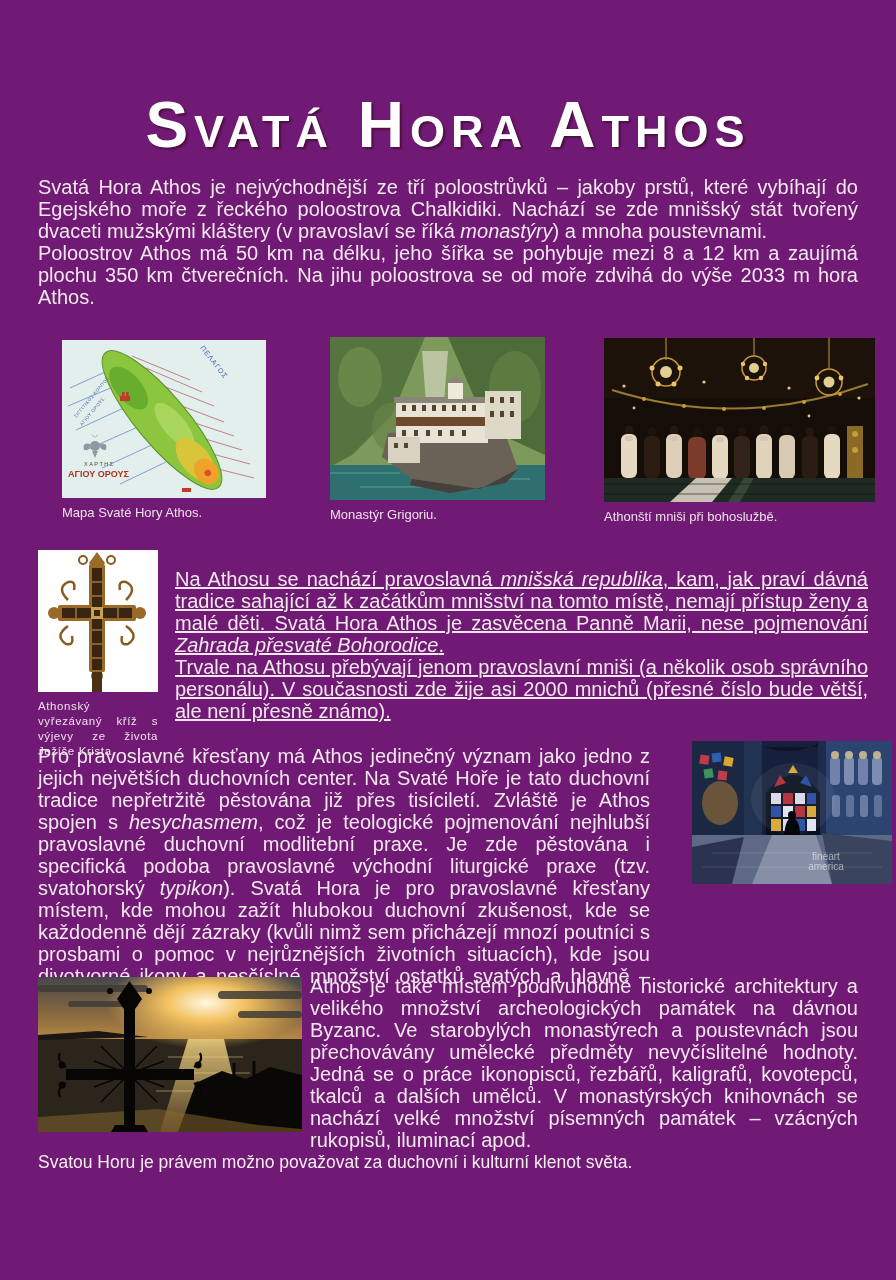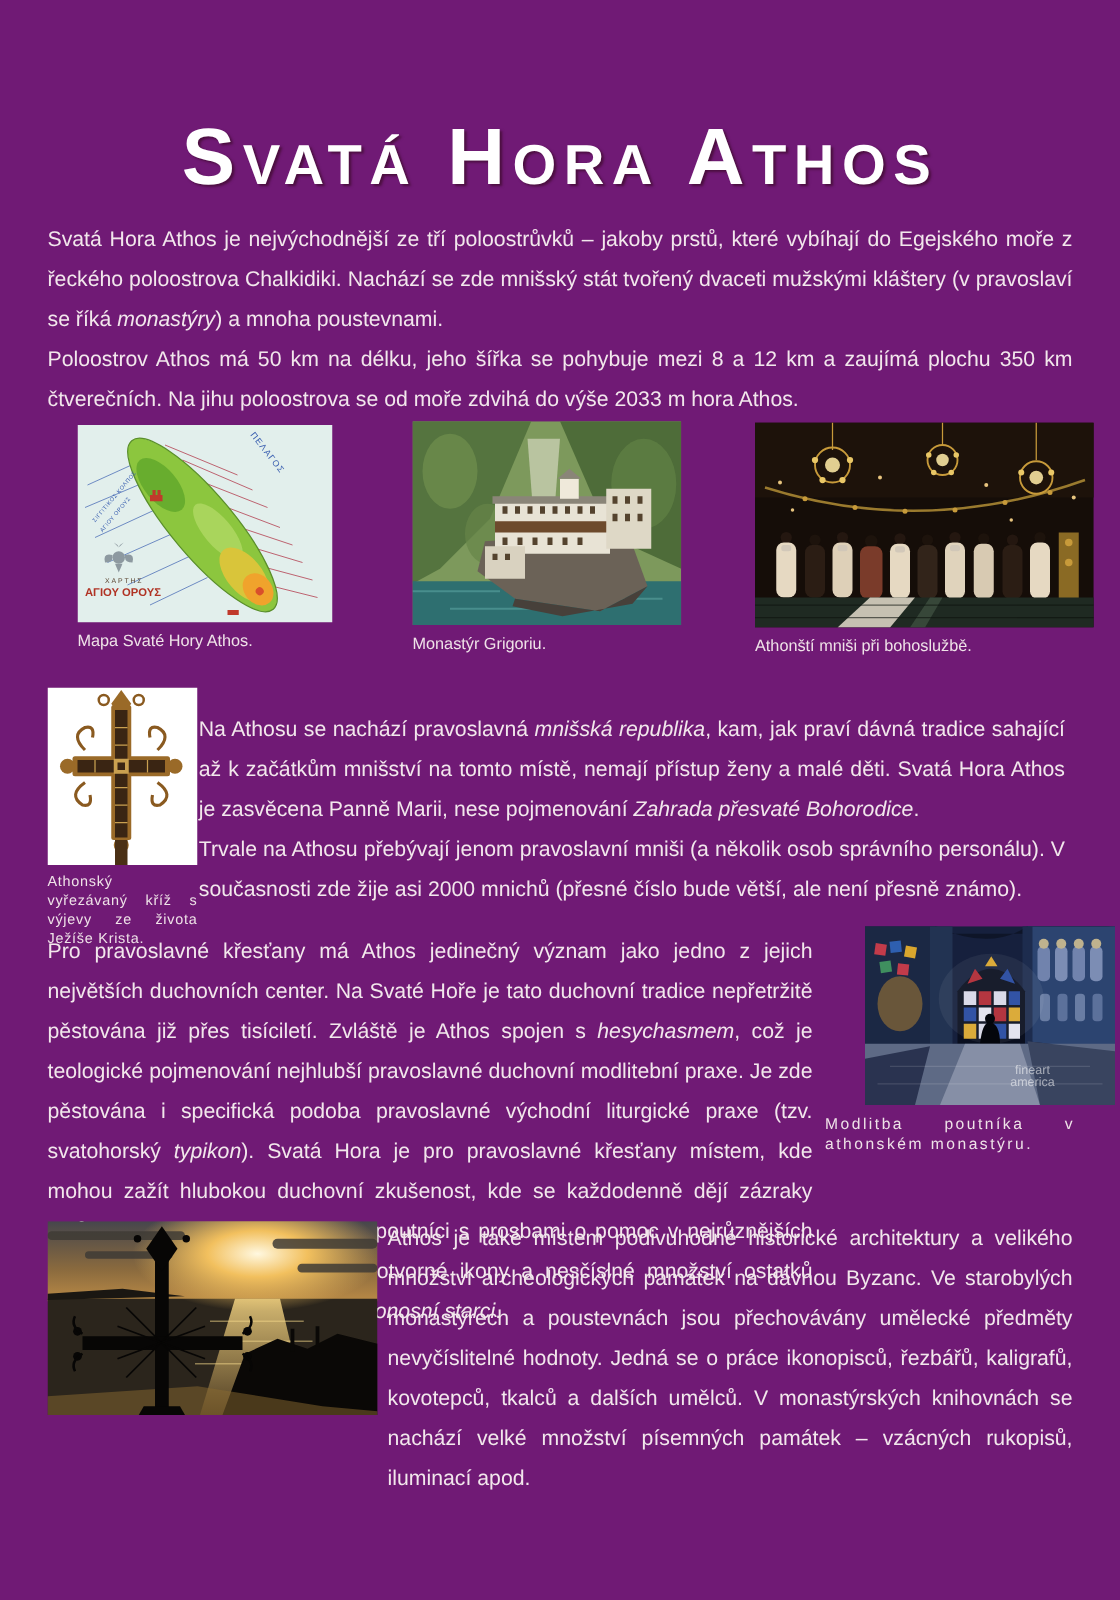--- a/index.html
+++ b/index.html
@@ -16,21 +16,21 @@
     position:absolute;top:44px;left:0;width:896px;
     text-align:center;
     font-variant:small-caps;
     font-size:64px;line-height:1.2;
     letter-spacing:6px;
     color:#ffffff;
     text-shadow:2px 2px 2px rgba(45,5,20,.55);
   }
   .body-text{
     position:absolute;
-    font-size:17px;line-height:32px;
+    font-size:20px;line-height:22px;
     text-align:justify;
     color:#f2e7ec;
   }
   .body-text p{margin:0;}
   figure{margin:0;position:absolute;}
   .photo{display:block;}
   .caption{
     margin-top:7px;
     font-size:13px;line-height:16px;
     color:#efe2e8;
@@ -295,21 +295,21 @@
             <line x1="80" y1="58" x2="80" y2="68"></line>
         </g>
         <rect x="53" y="57" width="12" height="12" fill="#c9a050"></rect>
         <rect x="56" y="60" width="6" height="6" fill="#3a2513"></rect>
         <rect x="54" y="122" width="10" height="20" fill="#4a3015"></rect>
       </g>
     </svg>
     <figcaption class="caption narrow">Athonský vyřezávaný kříž s výjevy ze života Ježíše Krista.</figcaption>
   </figure>
 
-  <div class="body-text" style="left:159px;top:568px;width:693px;">
+  <div class="body-text" style="left:175px;top:568px;width:693px;text-decoration:underline;">
     <p>Na Athosu se nachází pravoslavná <i>mnišská republika</i>, kam, jak praví dávná tradice sahající až k začátkům mnišství na tomto místě, nemají přístup ženy a malé děti. Svatá Hora Athos je zasvěcena Panně Marii, nese pojmenování <i>Zahrada přesvaté Bohorodice</i>.</p>
     <p>Trvale na Athosu přebývají jenom pravoslavní mniši (a několik osob správního personálu). V současnosti zde žije asi 2000 mnichů (přesné číslo bude větší, ale není přesně známo).</p>
   </div>
 
   <div class="body-text" style="left:38px;top:745px;width:612px;">
     <p>Pro pravoslavné křesťany má Athos jedinečný význam jako jedno z jejich největších duchovních center. Na Svaté Hoře je tato duchovní tradice nepřetržitě pěstována již přes tisíciletí. Zvláště je Athos spojen s <i>hesychasmem</i>, což je teologické pojmenování nejhlubší pravoslavné duchovní modlitební praxe. Je zde pěstována i specifická podoba pravoslavné východní liturgické praxe (tzv. svatohorský <i>typikon</i>). Svatá Hora je pro pravoslavné křesťany místem, kde mohou zažít hlubokou duchovní zkušenost, kde se každodenně dějí zázraky (kvůli nimž sem přicházejí mnozí poutníci s prosbami o pomoc v nejrůznějších životních situacích), kde jsou divotvorné ikony a nesčíslné množství ostatků svatých a hlavně – žijící svatí <i>duchonosní starci</i>.</p>
   </div>
 
   <figure style="left:660px;top:741px;width:200px;">
     <div class="photo-wrap">
@@ -372,21 +372,20 @@
         <path d="M92,94 Q94,76 100,77 Q108,78 108,94 Z" fill="#04060c"></path>
 
         <rect y="94" width="200" height="49" fill="#5e6a85"></rect>
         <polygon points="80,94 124,94 140,143 60,143" fill="#c3c9d8" opacity=".4"></polygon>
         <polygon points="0,106 52,96 40,143 0,143" fill="#2a3350"></polygon>
         <polygon points="200,100 130,92 140,143 200,143" fill="#39445f"></polygon>
         <path d="M20,112 h160 M10,126 h180" stroke="#ffffff" stroke-width="1" opacity=".12"></path>
       </svg>
       <div class="watermark">fineart america</div>
     </div>
-    <figcaption class="caption spaced">Modlitba poutníka v athonském monastýru.</figcaption>
   </figure>
 
   <figure style="left:38px;top:977px;width:264px;">
     <svg class="photo" width="264" height="155" viewBox="0 0 264 155">
       <defs>
         <radialGradient id="sun" cx="50%" cy="50%" r="50%">
           <stop offset="0%" stop-color="#fff8e0"></stop>
           <stop offset="40%" stop-color="#f2c05e"></stop>
           <stop offset="100%" stop-color="#f2c05e" stop-opacity="0"></stop>
         </radialGradient>
@@ -452,14 +451,15 @@
         <line x1="91" y1="97" x2="56" y2="110"></line>
           <line x1="91" y1="97" x2="126" y2="110"></line>
       </g>
     </svg>
   </figure>
 
   <div class="body-text" style="left:310px;top:975px;width:548px;">
     <p>Athos je také místem podivuhodné historické architektury a velikého množství archeologických památek na dávnou Byzanc. Ve starobylých monastýrech a poustevnách jsou přechovávány umělecké předměty nevyčíslitelné hodnoty. Jedná se o práce ikonopisců, řezbářů, kaligrafů, kovotepců, tkalců a dalších umělců. V monastýrských knihovnách se nachází velké množství písemných památek – vzácných rukopisů, iluminací apod.</p>
   </div>
 
+  <div class="closing">Svatou Horu je právem možno považovat za duchovní i kulturní klenot světa.</div>
 
 </div>
 
 </body></html>

